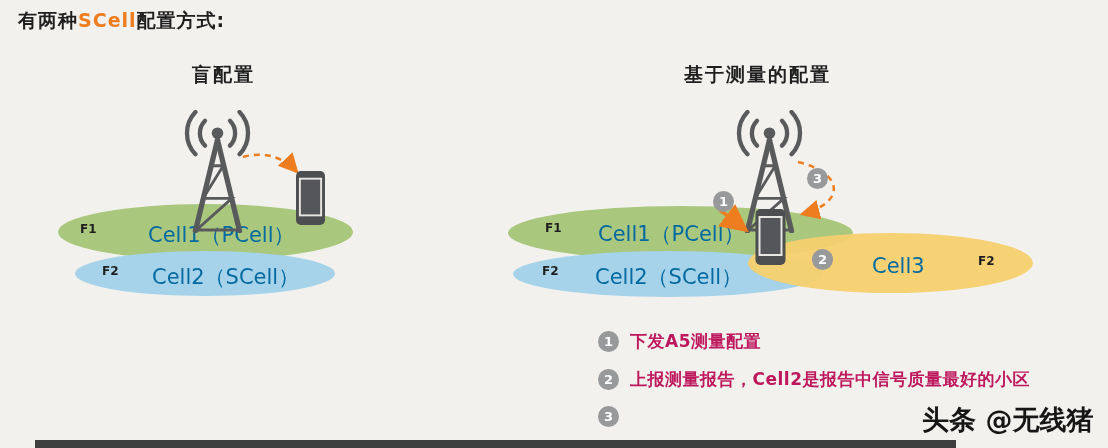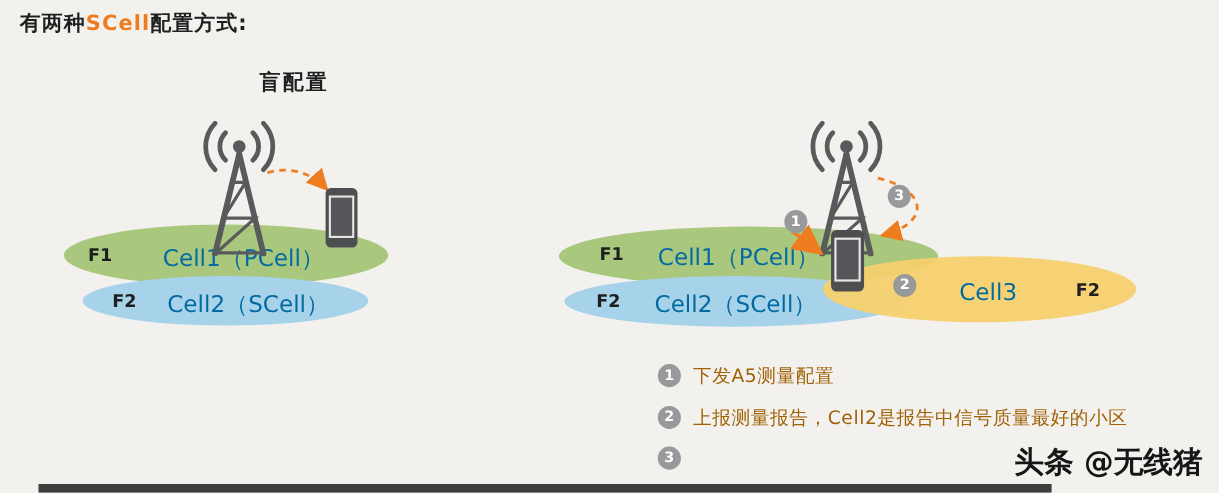--- a/index.html
+++ b/index.html
@@ -17,37 +17,37 @@
     font-size: 19px; font-weight: bold; color: #1f1f1f;
     letter-spacing: 1px;
   }
   .title .hl { color: #ee7d1f; }
 
   .panel-heading {
     position: absolute;
     font-size: 19px; font-weight: bold; color: #1f1f1f;
     letter-spacing: 2px;
   }
-  .heading-left  { left: 192px; top: 62px; margin-left: 44px; }
+  .heading-left  { left: 192px; top: 62px; }
   .heading-right { left: 684px; top: 62px; }
 
   .ellipse { position: absolute; border-radius: 50%; z-index: 1; }
   .el-green  { background: #a9c87e; }
   .el-blue   { background: #a6d3ea; }
   .el-yellow { background: #f6d06e; opacity: 0.95; }
 
   .l-green  { left: 58px;  top: 204px; width: 295px; height: 56px; }
   .l-blue   { left: 75px;  top: 251px; width: 260px; height: 45px; }
   .r-green  { left: 508px; top: 206px; width: 345px; height: 54px; }
   .r-blue   { left: 513px; top: 251px; width: 310px; height: 46px; }
   .r-yellow { left: 748px; top: 233px; width: 285px; height: 60px; }
 
   .freq-label {
     position: absolute; z-index: 2;
-    font-size: 16px; font-weight: bold; color: #1f1f1f;
+    font-size: 12px; font-weight: bold; color: #1f1f1f;
   }
   .cell-label {
     position: absolute; z-index: 2;
     font-size: 21px; color: #0369a1;
   }
 
   .tower { position: absolute; z-index: 3; }
   .tower-left  { left: 160px; top: 110px; }
   .tower-right { left: 712px; top: 110px; }
 
@@ -80,21 +80,21 @@
   .steps { position: absolute; left: 598px; top: 330px; z-index: 2; }
   .step-row { display: flex; align-items: center; margin-bottom: 15px; }
   .step-badge {
     width: 21px; height: 21px; border-radius: 50%; flex: 0 0 21px;
     background: #97999b; color: #ffffff;
     font-size: 13px; font-weight: bold;
     display: flex; align-items: center; justify-content: center;
     margin-right: 11px;
   }
   .step-text {
-    font-size: 17px; font-weight: normal; color: #a16207;
+    font-size: 17px; font-weight: bold; color: #be185d;
     letter-spacing: 0.5px; white-space: nowrap;
   }
 
   .watermark {
     position: absolute; left: 922px; top: 402px;
     font-size: 27px; font-weight: bold; color: #161616;
     white-space: nowrap; z-index: 7;
   }
 
   .bottom-bar {
@@ -103,20 +103,21 @@
   }
 </style>
 </head>
 <body>
 
 <div class="canvas">
 
   <div class="title"><span>有两种</span><span class="hl">SCell</span><span>配置方式:</span></div>
 
   <div class="panel-heading heading-left">盲配置</div>
+  <div class="panel-heading heading-right">基于测量的配置</div>
 
   <div class="ellipse el-green l-green"></div>
   <div class="ellipse el-blue l-blue"></div>
 
   <div class="freq-label" style="left:80px; top:222px;">F1</div>
   <div class="cell-label" style="left:148px; top:221px;">Cell1（PCell）</div>
   <div class="freq-label" style="left:102px; top:264px;">F2</div>
   <div class="cell-label" style="left:152px; top:263px;">Cell2（SCell）</div>
 
   <div class="ellipse el-green r-green"></div>

